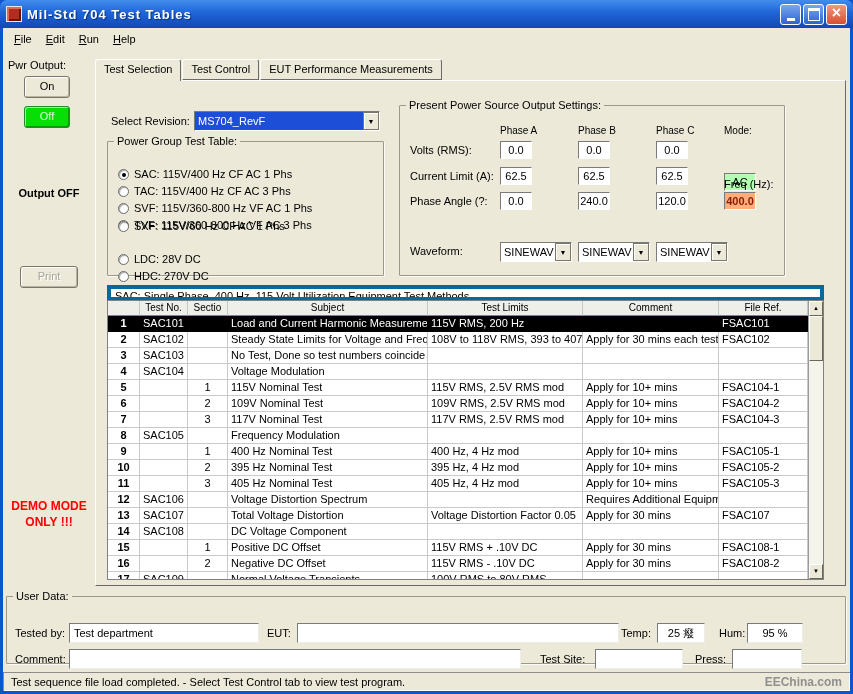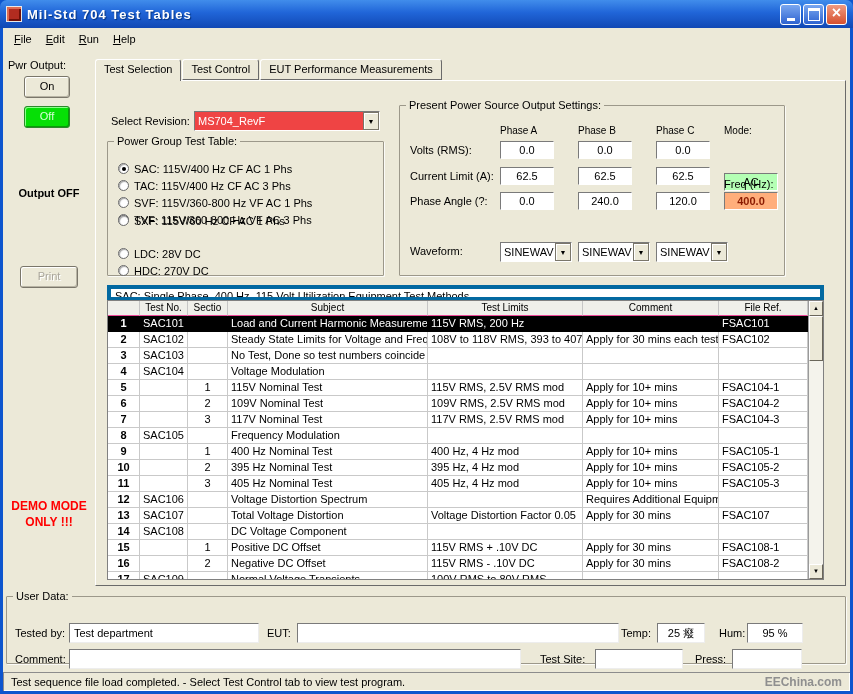--- a/index.html
+++ b/index.html
@@ -51,28 +51,28 @@
 
   
   fieldset.fs { position:absolute; border:1px solid #9C988A; border-radius:1px;
     box-shadow:1px 1px 0 rgba(255,255,255,.8); }
   fieldset.fs legend { font-size:11px; padding:0 3px; margin-left:6px; background:#ECE9D8; }
 
   
   .combo { position:absolute; height:20px; background:#fff; border:1px solid;
     border-color:#7A7A7A #FFF #FFF #7A7A7A; display:flex; }
   .combo-value { flex:1; font-size:11px; line-height:18px; padding:0 3px; overflow:hidden; white-space:nowrap; }
-  .combo.highlight .combo-value { background:#ef4444; color:#fff; }
+  .combo.highlight .combo-value { background:#1d4ed8; color:#fff; }
   .combo-btn { width:16px; flex:none; background:#ECE9D8; border:1px solid #7A766A;
     box-shadow:inset 1px 1px 0 #fff; font-size:7px; line-height:17px; text-align:center; }
 
   
   .ps-head { position:absolute; width:50px; text-align:left; font-size:10px; }
   .ps-label { position:absolute; left:10px; font-size:11px; white-space:nowrap; }
-  .ps-field { position:absolute; width:54px; height:18px; border:1px solid;
+  .ps-field { position:absolute; width:32px; height:18px; border:1px solid;
     border-color:#7A7A7A #FFF #FFF #7A7A7A; background:#fff; font-size:11px;
     text-align:center; font-family:inherit; line-height:16px; }
   .ps-ind { color:#000; }
   .ps-freq { color:#8B1A00; font-weight:bold; }
 
   
   .caption { position:absolute; left:11px; top:204px; width:717px; height:16px; background:#fff;
     border:4px solid #0369a1; font-size:11px; line-height:14px; padding-left:4px; white-space:nowrap; overflow:hidden; }
   .ttable { position:absolute; left:11px; top:219px; width:717px; height:280px; background:#fff;
     border:1px solid #808080; overflow:hidden; }
@@ -106,21 +106,21 @@
   .tinput.center { text-align:center; }
 
   
   .statusbar { position:absolute; left:0; right:0; bottom:0; height:19px; background:#ECE9D8;
     box-shadow:inset 1px 1px 0 #8C8C8C, inset -1px -1px 0 #FFF;
     display:flex; align-items:center; padding:0 8px; font-size:11px; }
   .status-text { flex:1; white-space:nowrap; overflow:hidden; }
   .watermark { color:#8F8F8F; font-weight:bold; font-size:12px; }
 
   
-  .radio-row { position:absolute; left:10px; height:17px; display:flex; align-items:flex-start; }
+  .radio-row { position:absolute; left:10px; height:17px; display:flex; align-items:flex-end; }
   .radio { display:inline-block; width:11px; height:11px; border-radius:50%; background:#fff;
     border:1px solid #6A6A6A; box-shadow:inset 1px 1px 1px rgba(0,0,0,.35); position:relative; margin-right:5px; flex:none; }
   .radio.checked::after { content:""; position:absolute; left:3px; top:3px; width:4px; height:4px; background:#000; border-radius:50%; }
   .radio-label { font-size:11px; white-space:nowrap; }
 </style>
 </head>
 <body>
 
 <div class="window">
 

